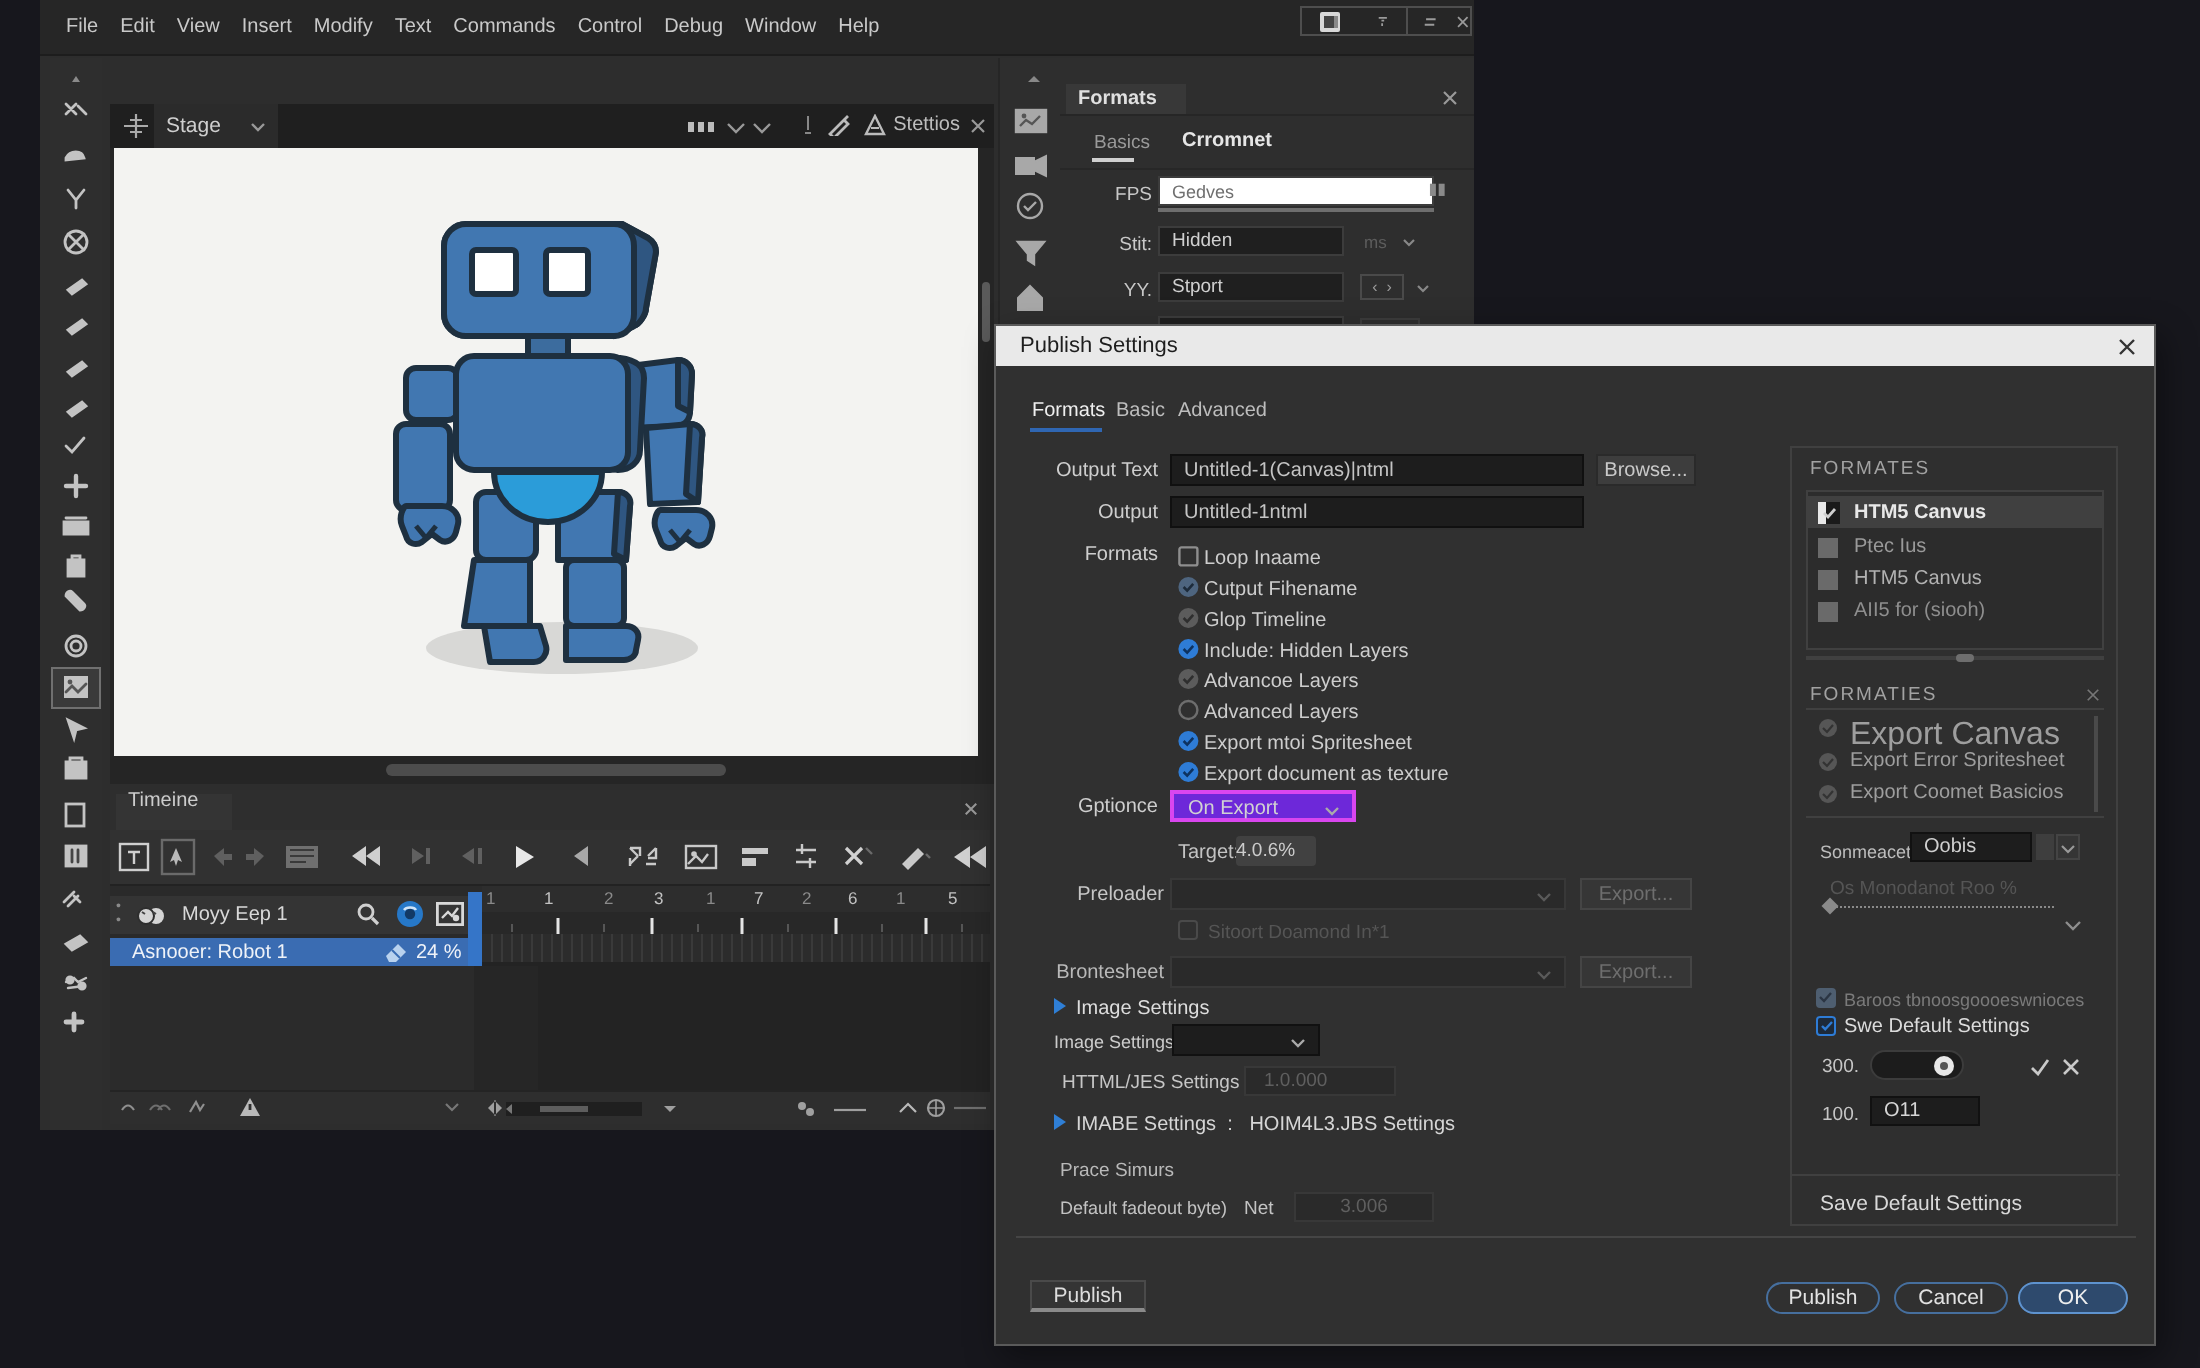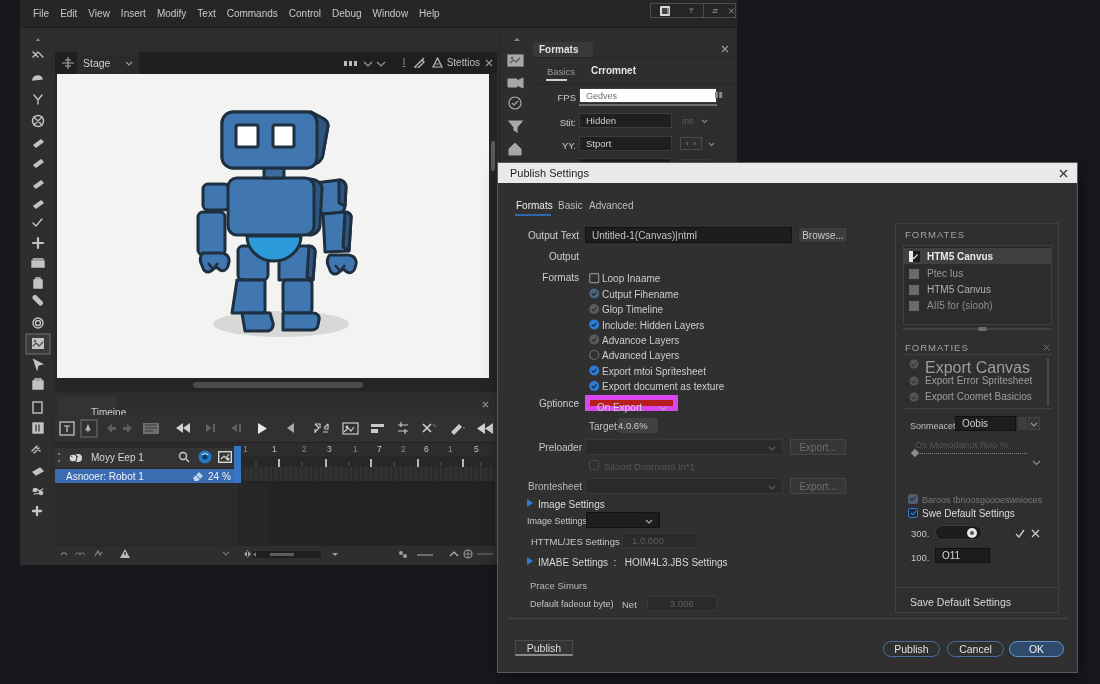--- a/index.html
+++ b/index.html
@@ -207,21 +207,21 @@
         </svg>
 
       <div class="abs" style="left:49px;top:129px;width:93px;height:15px;background:#1f1f1f;border:1px solid #3c3c3c;"></div>
       <div class="abs" style="left:150px;top:130px;width:30px;height:13px;border:1px solid #3c3c3c;"></div>
     </div>
 
     <div class="abs" style="left:35px;top:395px;width:440px;height:167px;background:#2a2a2a;">
 
       <div class="abs" style="left:0;top:0;width:440px;height:20px;background:#2e2e2e;">
         <div class="abs" style="left:3px;top:2px;width:58px;height:18px;background:#343434;"></div>
-        <span class="abs" style="left:9px;top:12px;color:#cccccc;font-size:10px;margin-left:27px;">Timeine</span>
+        <span class="abs" style="left:9px;top:0;color:#cccccc;font-size:10px;">Timeine</span>
         <svg width="7" height="7" style="position:absolute;right:6px;top:6px" viewBox="0 0 8 8">
             <path d="M1 1l6 6M7 1 1 7" stroke="#999" stroke-width="1.2"></path>
           </svg>
       </div>
 
       <div class="abs" style="left:0;top:20px;width:440px;height:28px;background:#313131;border-bottom:1px solid #222;">
         <svg width="440" height="28" viewBox="0 0 440 28">
           <g stroke="#b9b9b9" stroke-width="1.2" fill="none">
             <rect x="5" y="7" width="14" height="13" stroke="#cfcfcf"></rect>
               <path d="M9 11h6M12 11v6" stroke="#cfcfcf"></path>
@@ -411,20 +411,21 @@
 
     <span class="abs" style="left:18px;top:37px;color:#efefef;font-size:10px;">Formats</span>
     <div class="abs" style="left:17px;top:51px;width:36px;height:2px;background:#2f66b2;"></div>
     <span class="abs" style="left:60px;top:37px;color:#bdbdbd;font-size:10px;">Basic</span>
     <span class="abs" style="left:91px;top:37px;color:#bdbdbd;font-size:10px;">Advanced</span>
 
     <div class="abs" style="left:0;top:67px;width:81px;text-align:right;color:#cecece;">Output Text</div>
     <div class="abs" style="left:87px;top:64px;width:207px;height:16px;background:#1d1d1d;border:1px solid #101010;color:#c4c4c4;line-height:15px;padding-left:6px;font-size:10px;">Untitled-1(Canvas)|ntml</div>
     <div class="abs" style="left:300px;top:64px;width:50px;height:16px;background:#3d3d3d;border:1px solid #2a2a2a;color:#c9c9c9;line-height:15px;text-align:center;font-size:10px;">Browse...</div>
     <div class="abs" style="left:0;top:88px;width:81px;text-align:right;color:#cecece;">Output</div>
+    <div class="abs" style="left:87px;top:85px;width:207px;height:16px;background:#1d1d1d;border:1px solid #101010;color:#c4c4c4;line-height:15px;padding-left:6px;font-size:10px;">Untitled-1ntml</div>
 
     <div class="abs" style="left:0;top:109px;width:81px;text-align:right;color:#cecece;">Formats</div>
     <div class="abs" id="cbcol" style="left:91px;top:109px;width:260px;height:120px;">
       <svg width="260" height="122" viewBox="0 0 260 122">
         <g font-family="Liberation Sans" font-size="10" fill="#cdcdcd">
           <rect x="0.7" y="1.7" width="9" height="9" fill="none" stroke="#8e8e8e" stroke-width="1.2" rx="1"></rect>
           <text x="13" y="10">Loop Inaame</text>
           <circle cx="5.2" cy="21.5" r="5" fill="#4e657f"></circle>
             <path d="M2.8 21.5l1.8 1.8 3-3.4" stroke="#1d2b3a" stroke-width="1.3" fill="none"></path>
           <text x="13" y="25.5">Cutput Fihename</text>
@@ -443,21 +444,21 @@
             <path d="M2.8 98.5l1.8 1.8 3-3.4" stroke="#0d3260" stroke-width="1.3" fill="none"></path>
           <text x="13" y="102.5">Export mtoi Spritesheet</text>
           <circle cx="5.2" cy="114" r="5" fill="#2e7cd6"></circle>
             <path d="M2.8 114l1.8 1.8 3-3.4" stroke="#0d3260" stroke-width="1.3" fill="none"></path>
           <text x="13" y="118">Export document as texture</text>
         </g>
       </svg>
     </div>
 
     <div class="abs" style="left:0;top:235px;width:81px;text-align:right;color:#cecece;">Gptionce</div>
-    <div class="abs" style="left:87px;top:232px;width:93px;height:16px;background:#b91c1c;border:5px solid #d946ef;color:#d2d2d2;line-height:15px;padding-left:7px;font-size:10px;">On Export
+    <div class="abs" style="left:87px;top:232px;width:93px;height:16px;background:#6d28d9;border:2px solid #d946ef;color:#d2d2d2;line-height:15px;padding-left:7px;font-size:10px;">On Export
       <svg width="8" height="5" style="position:absolute;right:6px;top:6px" viewBox="0 0 8 5">
           <path d="M1 1l3 3 3-3" stroke="#aaa" stroke-width="1.2" fill="none"></path>
         </svg>
     </div>
     <div class="abs" style="left:91px;top:258px;color:#c3c3c3;">Target:</div>
     <div class="abs" style="left:120px;top:255px;width:40px;height:15px;background:#414141;border-radius:2px;color:#cccccc;text-align:left;line-height:15px;font-size:9.5px;">4.0.6%</div>
 
     <div class="abs" style="left:0;top:279px;width:84px;text-align:right;color:#c6c6c6;">Preloader</div>
     <div class="abs" style="left:87px;top:276px;width:198px;height:16px;background:#2a2a2a;border:1px solid #383838;">
       <svg width="8" height="5" style="position:absolute;right:6px;top:6px" viewBox="0 0 8 5">

